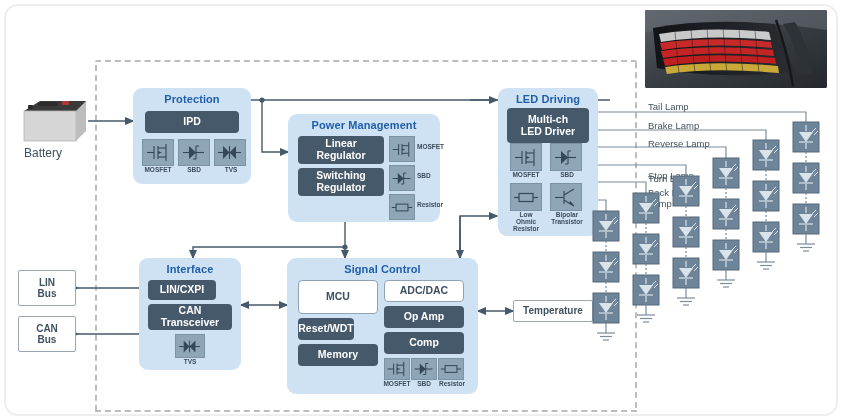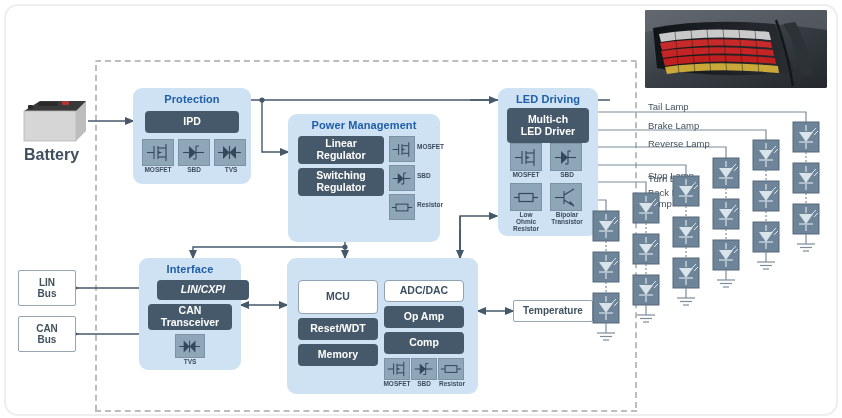--- a/index.html
+++ b/index.html
@@ -109,22 +109,22 @@
     align-items: center;
     justify-content: center;
     text-align: center;
     line-height: 1.15;
   }
 
   
   #battery-art { position: absolute; left: 18px; top: 95px; width: 72px; height: 52px; }
   .caption {
     position: absolute;
-    font-size: 16px;
-    font-weight: bold;
+    font-size: 12px;
+    font-weight: normal;
     color: #3e4f5e;
   }
 
   
   .lamp-label {
     position: absolute;
     font-size: 9.5px;
     color: #41525f;
     font-weight: normal;
     line-height: 1.12;
@@ -254,21 +254,21 @@
           <line x1="1" y1="10.5" x2="24" y2="10.5"></line>
           <line x1="12.5" y1="4" x2="12.5" y2="17"></line>
         </g>
         <polygon points="6,4 12.5,10.5 6,17" fill="#35485a"></polygon>
         <polygon points="19,4 12.5,10.5 19,17" fill="#35485a"></polygon>
       </svg>
     </div>
     <div class="sym-label" style="left:79px; top:79px; width:38px;">TVS</div>
   </div>
 
-  <div class="block" id="blk-power" style="left:288px; top:114px; width:152px; height:128px;">
+  <div class="block" id="blk-power" style="left:288px; top:114px; width:152px; height:108px;">
     <div class="block-title">Power Management</div>
     <div class="ic" style="left: 10px; top: 22px; width: 86px; height: 28px; white-space: pre-line;">Linear
 Regulator</div>
     <div class="ic" style="left: 10px; top: 54px; width: 86px; height: 28px; white-space: pre-line;">Switching
 Regulator</div>
 
     <div class="sym" style="left:101px; top:22px; width:26px; height:26px;">
       <svg width="22" height="19" viewBox="0 0 26 21">
         <g stroke="#35485a" stroke-width="1.2" fill="none">
           <line x1="2" y1="10.5" x2="9" y2="10.5"></line>
@@ -360,40 +360,41 @@
         </g>
         <polygon points="17,14 21,18 16,17" fill="#35485a"></polygon>
       </svg>
     </div>
     <div class="sym-label" style="left: 48px; top: 124px; width: 42px; white-space: pre-line;">Bipolar
 Transistor</div>
   </div>
 
   <div class="block" id="blk-interface" style="left:139px; top:258px; width:102px; height:112px;">
     <div class="block-title">Interface</div>
-    <div class="ic" style="left:18px; top:22px; width:92px; height:20px;font-style:italic;">LIN/CXPI</div>
+    <div class="ic" style="left:9px; top:22px; width:68px; height:20px;">LIN/CXPI</div>
     <div class="ic" style="left: 9px; top: 46px; width: 84px; height: 26px; white-space: pre-line;">CAN
 Transceiver</div>
     <div class="sym" style="left:36px; top:76px; width:30px; height:24px;">
       <svg width="24" height="19" viewBox="0 0 26 21">
         <g stroke="#35485a" stroke-width="1.1" fill="none">
           <line x1="1" y1="10.5" x2="24" y2="10.5"></line>
           <line x1="12.5" y1="4" x2="12.5" y2="17"></line>
         </g>
         <polygon points="6,4 12.5,10.5 6,17" fill="#35485a"></polygon>
         <polygon points="19,4 12.5,10.5 19,17" fill="#35485a"></polygon>
       </svg>
     </div>
     <div class="sym-label" style="left:33px; top:101px; width:36px;">TVS</div>
   </div>
 
   <div class="block" id="blk-signal" style="left:287px; top:258px; width:191px; height:136px;">
+    <div class="block-title">Signal Control</div>
 
     <div class="ic light" style="left:11px; top:22px; width:80px; height:34px;">MCU</div>
-    <div class="ic" style="left:11px; top:60px; width:80px; height:22px;">Reset/WDT</div>
+    <div class="ic" style="left:11px; top:60px; width:56px; height:22px;">Reset/WDT</div>
     <div class="ic" style="left:11px; top:86px; width:80px; height:22px;">Memory</div>
 
     <div class="ic" style="left:97px; top:48px; width:80px; height:22px;">Op Amp</div>
     <div class="ic light" style="left:97px; top:22px; width:80px; height:22px;">ADC/DAC</div>
     <div class="ic" style="left:97px; top:74px; width:80px; height:22px;">Comp</div>
 
     <div class="sym" style="left:97px; top:100px; width:26px; height:22px;">
       <svg width="22" height="18" viewBox="0 0 26 21">
         <g stroke="#35485a" stroke-width="1.2" fill="none">
           <line x1="2" y1="10.5" x2="9" y2="10.5"></line>

